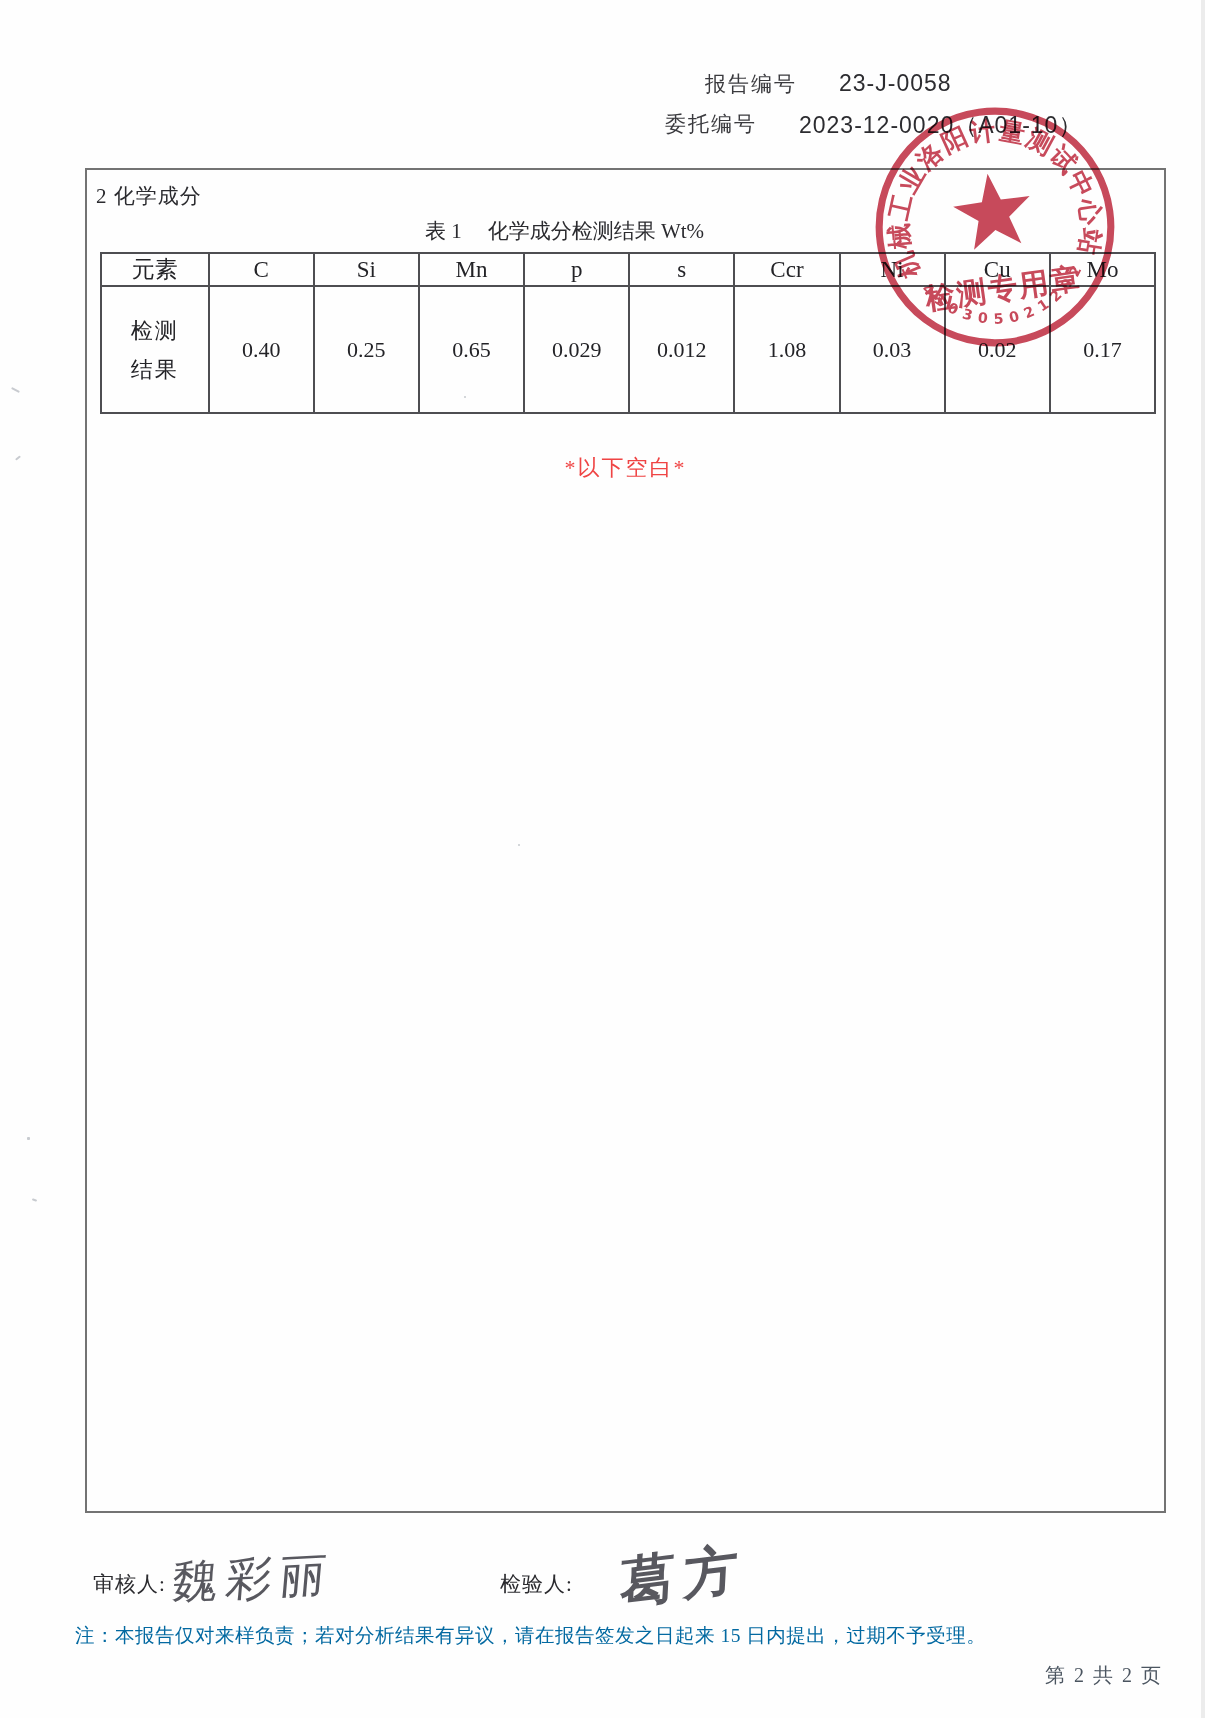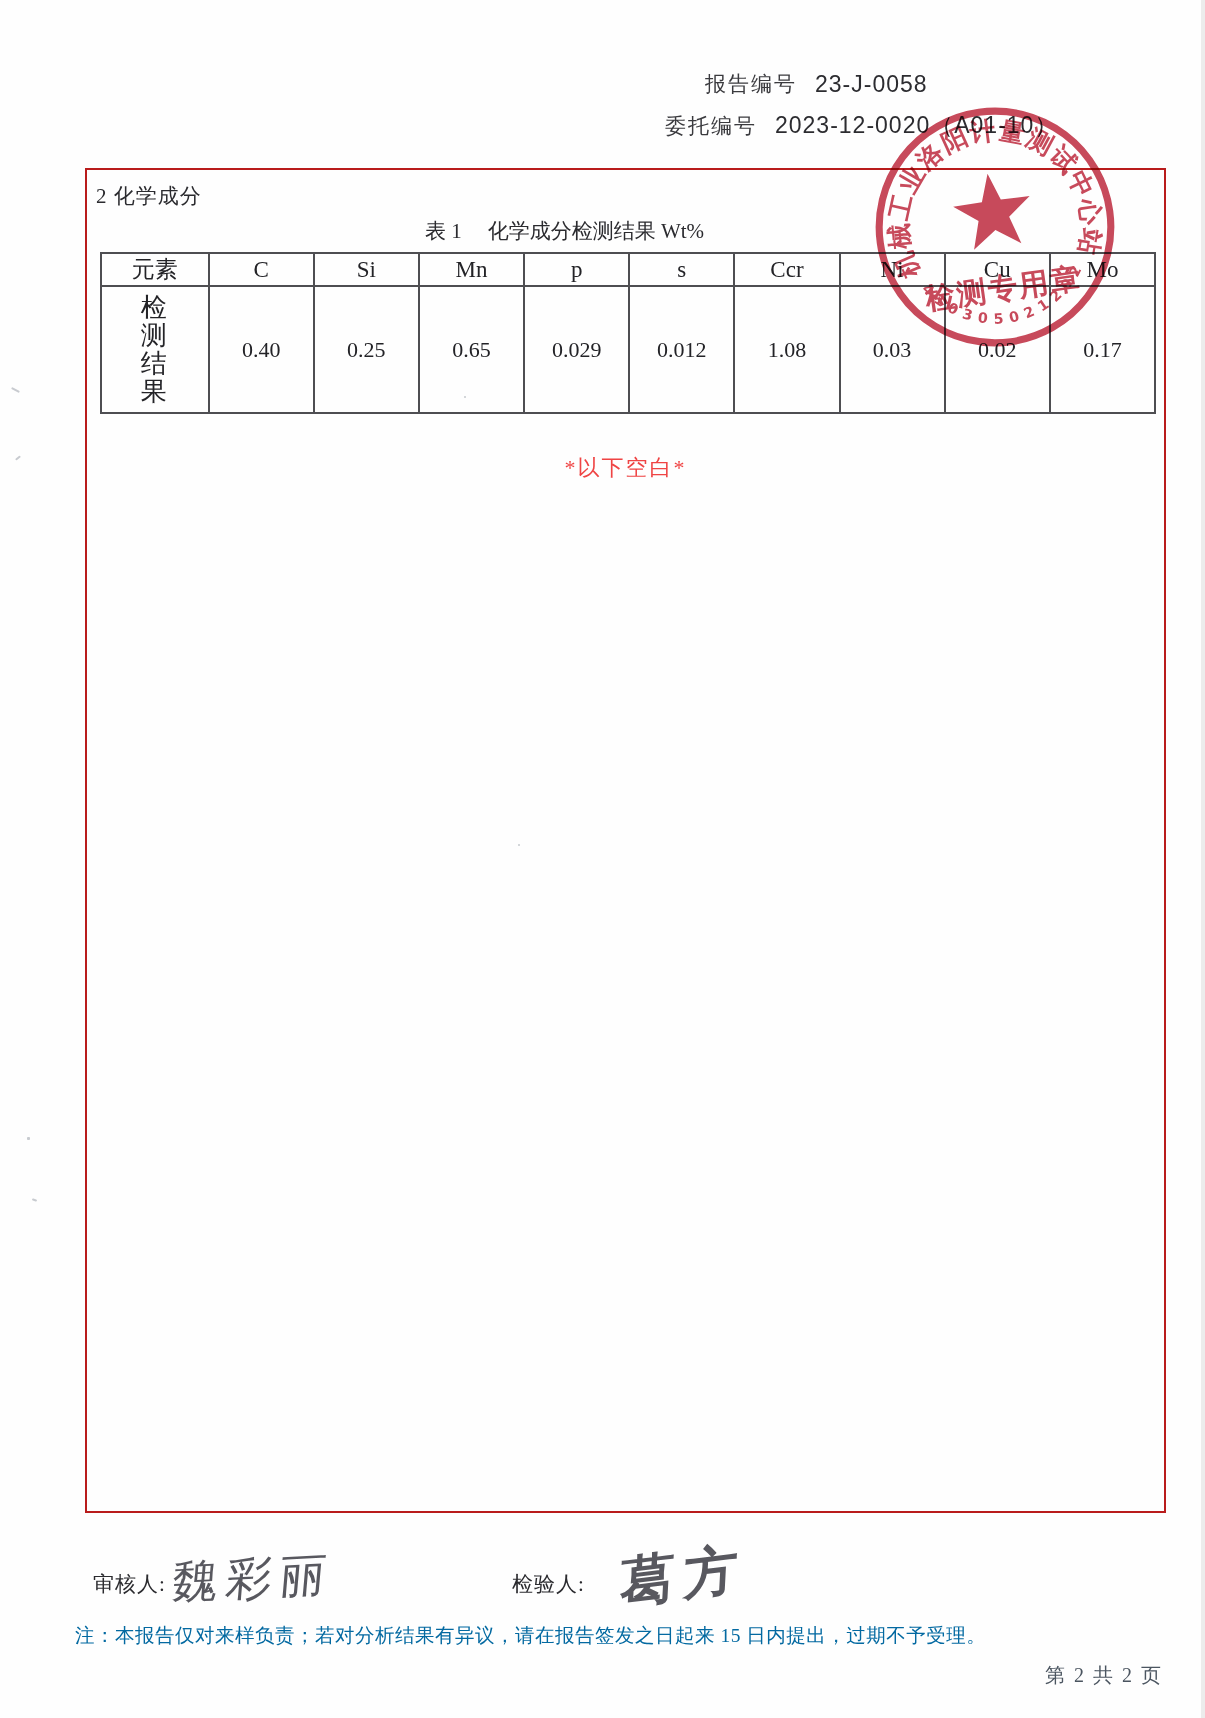--- a/index.html
+++ b/index.html
@@ -3,42 +3,42 @@
 <meta charset="utf-8">
 <style>
   * { margin:0; padding:0; box-sizing:border-box; }
   html,body { background:#e9e9e9; }
   body { width:1205px; height:1718px; position:relative; margin:0 auto;
          font-family:"Liberation Serif","DejaVu Serif",serif; color:#2f2f33; }
   .page { position:absolute; inset:0; background:#fefefe; overflow:hidden; }
   .scan-edge { position:absolute; right:0; top:0; width:4px; height:100%; background:#ececec; }
 
   
-  .hdr-row { position:absolute; display:flex; gap:18px; align-items:center;
+  .hdr-row { position:absolute; display:flex; gap:42px; align-items:flex-start;
              font-family:"Liberation Sans","DejaVu Sans",sans-serif; }
   .hdr-row .lbl { font-size:21px; color:#3a3a3e; letter-spacing:2px; }
   .hdr-row .val { font-size:23px; color:#2c2c30; letter-spacing:1px; }
   .hdr-row.r1 { left:705px; top:70px; }
   .hdr-row.r2 { left:665px; top:110px; }
 
   
   .main-box { position:absolute; left:85px; top:168px; width:1081px; height:1345px;
-              border:2px solid #b91c1c; }
+              border:2px solid #737373; }
   .section-title { position:absolute; left:9px; top:12px; font-size:21px; color:#2b2b2f; letter-spacing:1px; }
   .table-caption { position:absolute; left:0; top:47px; width:100%; text-align:center; font-size:21px; color:#2b2b2f; }
   .table-caption .inner { position:relative; left:-61px; }
   .table-caption .cap-label { margin-right:26px; }
 
   table.comp { position:absolute; left:13px; top:82px; width:1056px;
                border-collapse:collapse; table-layout:fixed; }
   table.comp th, table.comp td { border:2px solid #4e4e52; text-align:center;
                vertical-align:middle; font-weight:normal; color:#232327; }
   table.comp tr.hd th { height:30px; font-size:23px; }
   table.comp tr.dt td { height:127px; font-size:22px; }
-  .rowlabel { display:inline-block; width:50px; line-height:28px; font-size:26px; letter-spacing:2px; }
+  .rowlabel { display:inline-block; width:50px; line-height:39px; font-size:22px; letter-spacing:2px; }
 
   .blank-note { position:absolute; left:0; top:283px; width:100%; text-align:center;
                 font-size:22px; color:#ef4444; letter-spacing:2px; }
 
   
   .stamp { position:absolute; left:868px; top:100px; width:254px; height:254px;
            transform:rotate(-8deg); mix-blend-mode:multiply; opacity:.92; }
   .stamp .ink { fill:#c43a4d; }
   .stamp .ring-text { font-size:25px; font-weight:bold; letter-spacing:1.5px; fill:#c43a4d;
                       font-family:"Liberation Serif",serif; }
@@ -135,21 +135,21 @@
     </defs>
     <circle cx="125" cy="125" r="114" fill="none" stroke="#c43a4d" stroke-width="7"></circle>
     <path class="ink" d="M125,72 L134.4,99.1 L163,99.6 L140.2,116.9 L148.5,144.4 L125,128 L101.5,144.4 L109.8,116.9 L87,99.6 L115.6,99.1 Z"></path>
     <text class="ring-text"><textPath href="#arcTop" startOffset="2">机械工业洛阳计量测试中心站</textPath></text>
     <text class="serial-text"><textPath href="#arcBot" startOffset="4">4103050212029</textPath></text>
     <text class="center-text" x="125" y="196" text-anchor="middle">检测专用章</text>
   </svg>
 
   <div class="sig-label" style="left:93px; top:1570px;">审核人:</div>
   <div class="sig reviewer">魏彩丽</div>
-  <div class="sig-label" style="left:512px; top:1570px;">检验人:</div>
+  <div class="sig-label" style="left:500px; top:1570px;">检验人:</div>
   <div class="sig inspector">葛方</div>
 
   <div class="note">注：本报告仅对来样负责；若对分析结果有异议，请在报告签发之日起来 15 日内提出，过期不予受理。</div>
   <div class="page-indicator">第 2 共 2 页</div>
 
   <div class="speck" style="left:11px; top:389px; width:9px; height:2px; transform:rotate(28deg);"></div>
   <div class="speck" style="left:15px; top:457px; width:6px; height:2px; transform:rotate(-38deg);"></div>
   <div class="speck" style="left:27px; top:1137px; width:3px; height:3px;"></div>
   <div class="speck" style="left:32px; top:1199px; width:5px; height:2px; transform:rotate(18deg);"></div>
   <div class="speck" style="left:464px; top:396px; width:2px; height:2px;"></div>

